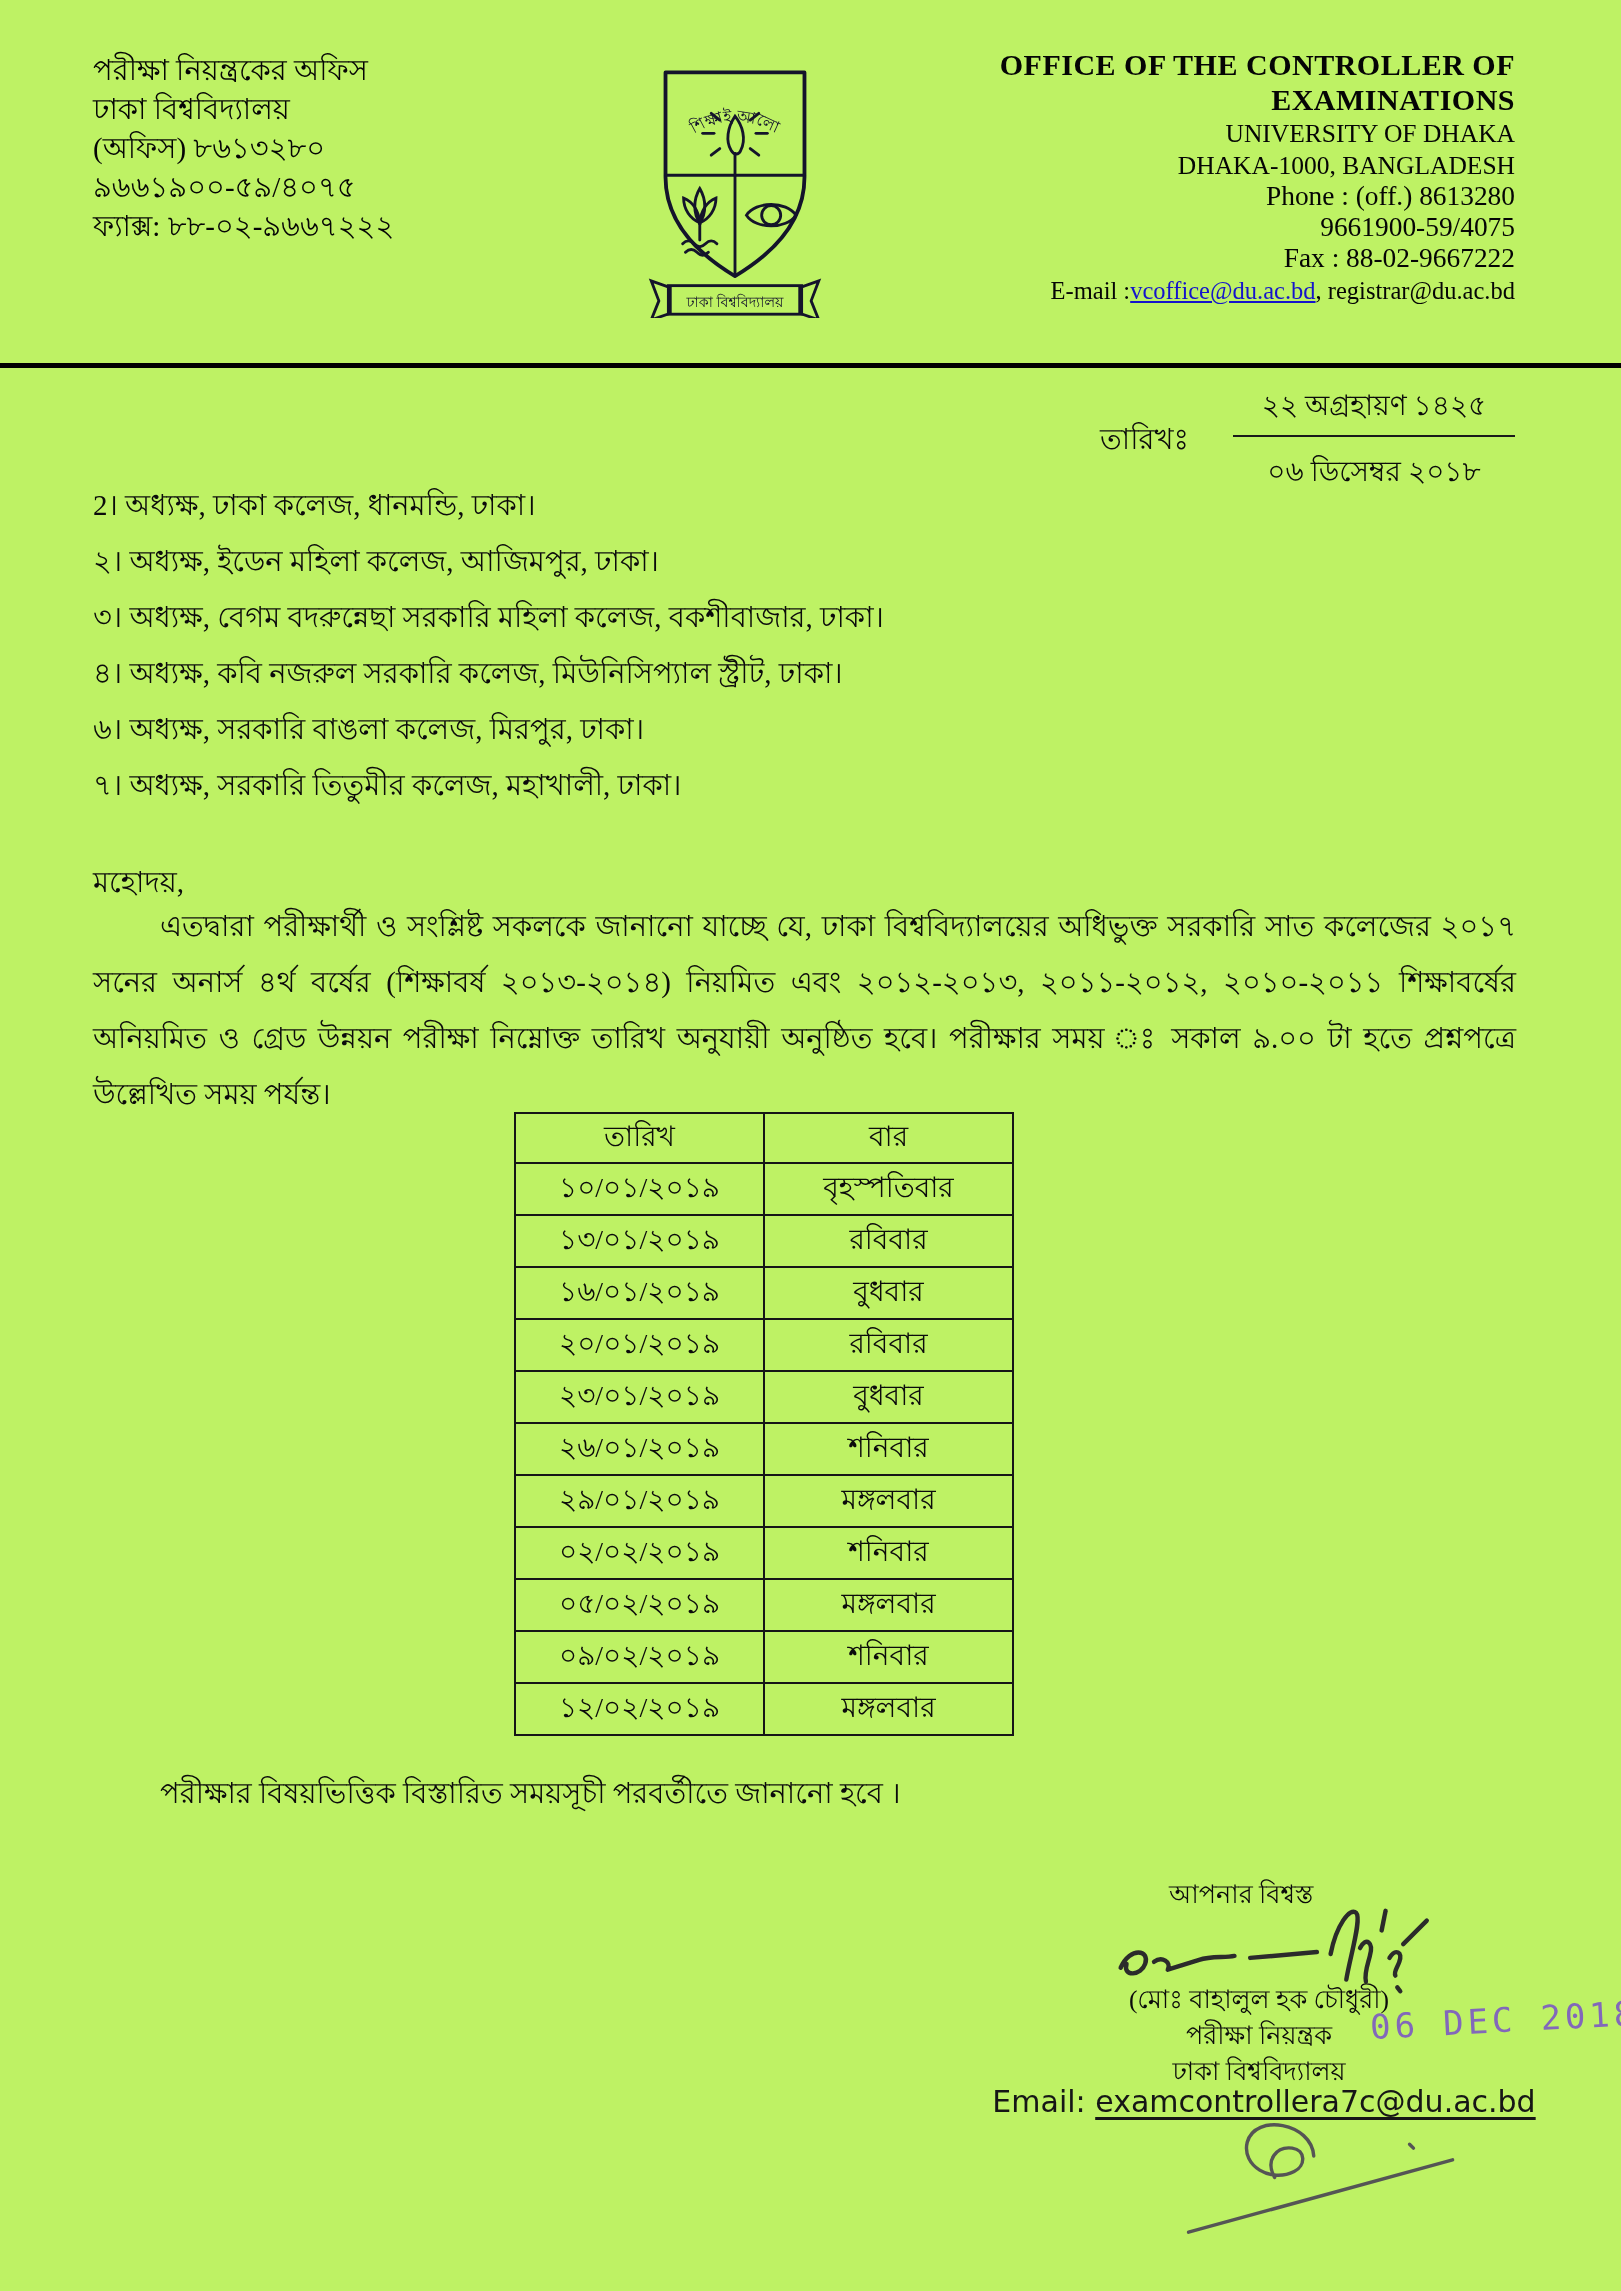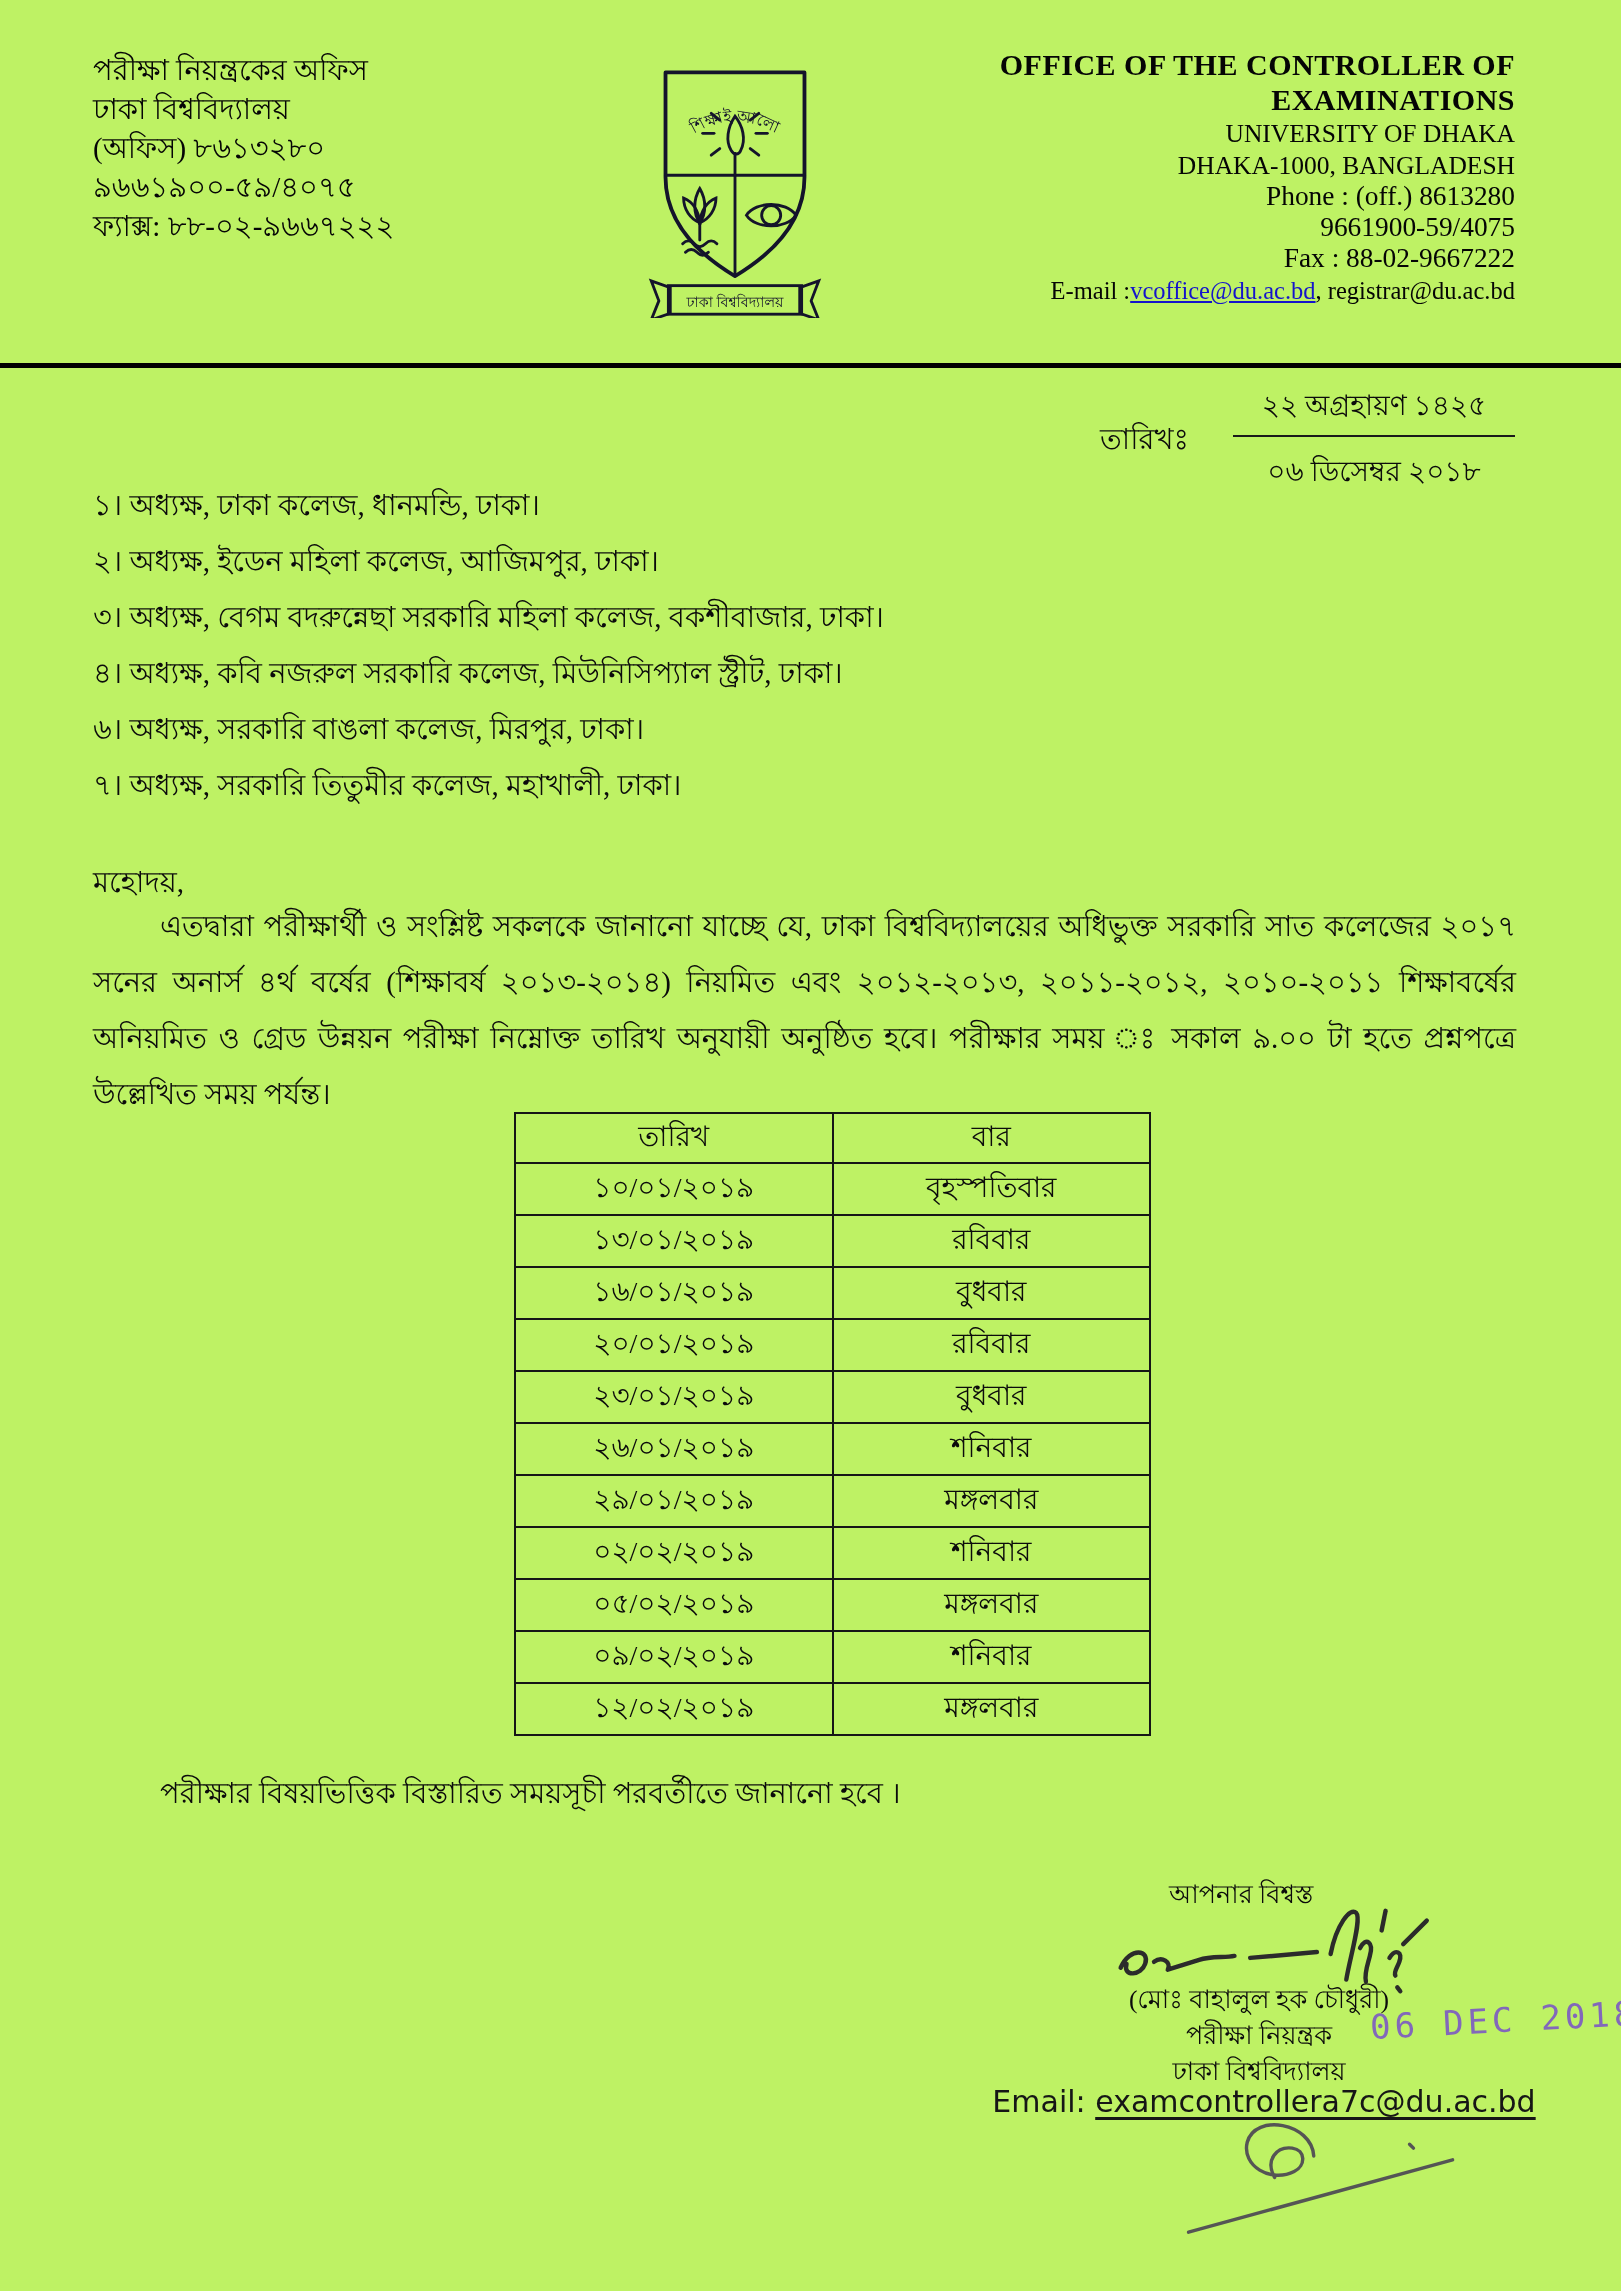--- a/index.html
+++ b/index.html
@@ -34,21 +34,21 @@
   .recipients { position:absolute; left:93px; top:477px; list-style:none; font-size:29px; }
   .recipients li { height:56px; line-height:56px; }
   
   .salutation { position:absolute; left:93px; top:859px; font-size:29px; }
   .body-par {
     position:absolute; left:93px; top:898px; width:1423px;
     font-size:29px; line-height:56px; text-align:justify; text-indent:67px;
   }
   
   .sched {
-    position:absolute; left:514px; top:1112px; width:637px;
+    position:absolute; left:514px; top:1112px; width:500px;
     border-collapse:collapse; font-size:28px; text-align:center;
   }
   .sched th, .sched td { border:2.9px solid #161616; height:52px; font-weight:normal; }
   .sched th { height:50px; }
   .sched col { width:50%; }
   
   .closing { position:absolute; left:160px; top:1770px; font-size:29px; }
   
   .sig-yours { position:absolute; left:1169px; top:1875px; font-size:25.5px; }
   .sig-svg { position:absolute; left:1103px; top:1897px; width:363px; height:113px; }
@@ -142,21 +142,21 @@
 
   <div class="rule"></div>
 
   <div class="date-label">তারিখঃ</div>
   <div class="date-frac">
     <div class="top">২২ অগ্রহায়ণ ১৪২৫</div>
     <div class="bot">০৬ ডিসেম্বর ২০১৮</div>
   </div>
 
   <ul class="recipients">
-      <li>১। অধ্যক্ষ, ঢাকা কলেজ, ধানমন্ডি, ঢাকা।</li>
+      <li>2। অধ্যক্ষ, ঢাকা কলেজ, ধানমন্ডি, ঢাকা।</li>
       <li>২। অধ্যক্ষ, ইডেন মহিলা কলেজ, আজিমপুর, ঢাকা।</li>
       <li>৩। অধ্যক্ষ, বেগম বদরুন্নেছা সরকারি মহিলা কলেজ, বকশীবাজার, ঢাকা।</li>
       <li>৪। অধ্যক্ষ, কবি নজরুল সরকারি কলেজ, মিউনিসিপ্যাল স্ট্রীট, ঢাকা।</li>
       <li>৬। অধ্যক্ষ, সরকারি বাঙলা কলেজ, মিরপুর, ঢাকা।</li>
       <li>৭। অধ্যক্ষ, সরকারি তিতুমীর কলেজ, মহাখালী, ঢাকা।</li>
     </ul>
 
   <div class="salutation">মহোদয়,</div>
   <div class="body-par">এতদ্বারা পরীক্ষার্থী ও সংশ্লিষ্ট সকলকে জানানো যাচ্ছে যে, ঢাকা বিশ্ববিদ্যালয়ের অধিভুক্ত সরকারি সাত কলেজের ২০১৭ সনের অনার্স ৪র্থ বর্ষের (শিক্ষাবর্ষ ২০১৩-২০১৪) নিয়মিত এবং ২০১২-২০১৩, ২০১১-২০১২, ২০১০-২০১১ শিক্ষাবর্ষের অনিয়মিত ও গ্রেড উন্নয়ন পরীক্ষা নিম্নোক্ত তারিখ অনুযায়ী অনুষ্ঠিত হবে। পরীক্ষার সময় ঃ সকাল ৯.০০ টা হতে প্রশ্নপত্রে উল্লেখিত সময় পর্যন্ত।</div>
 

